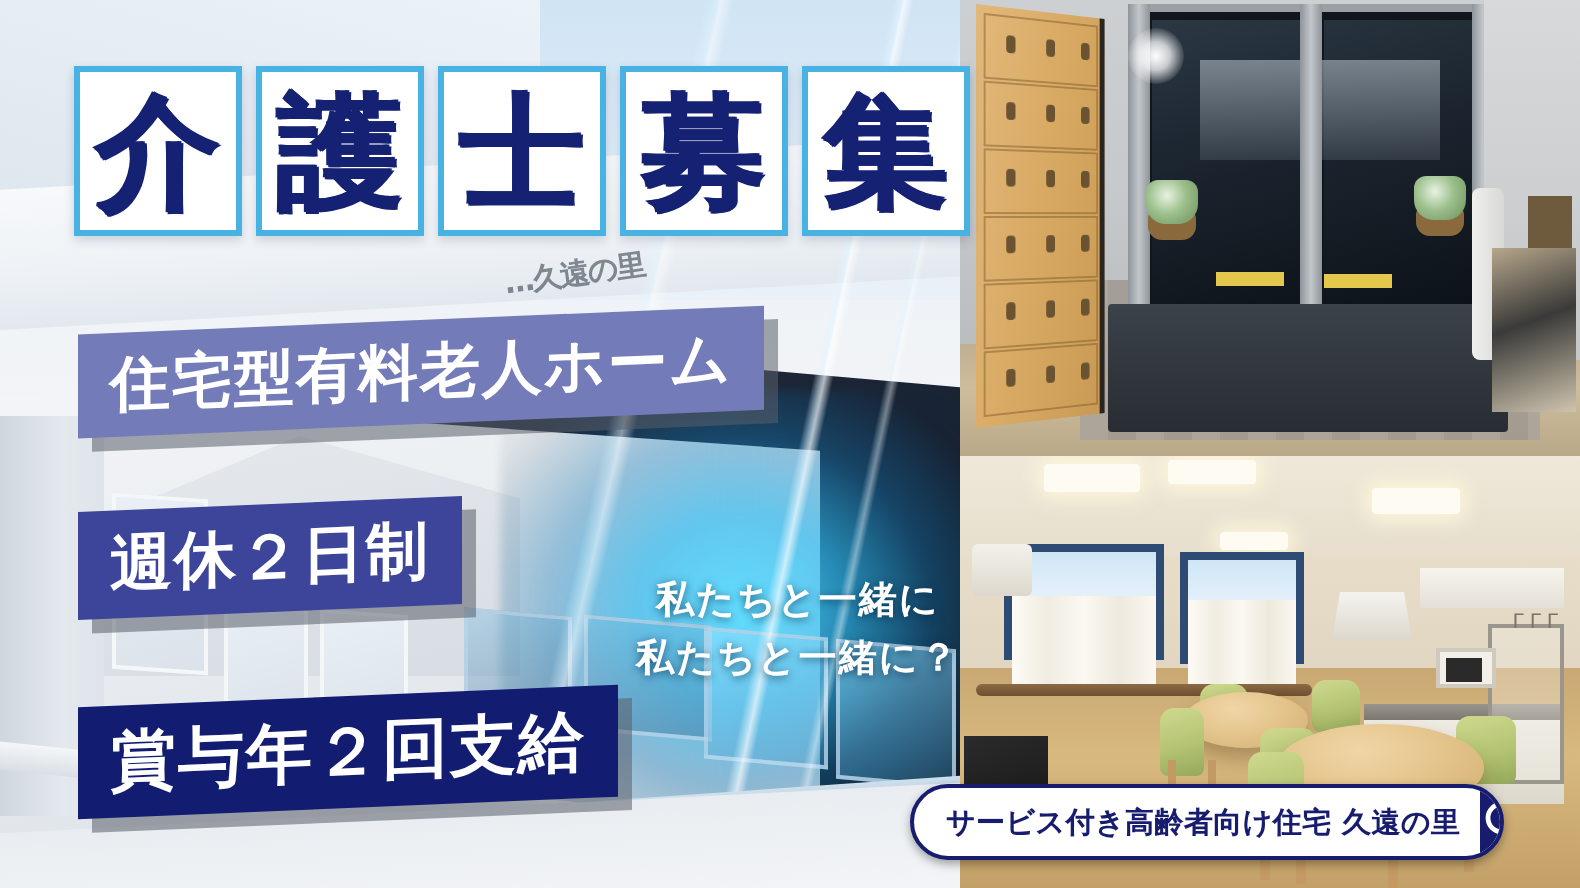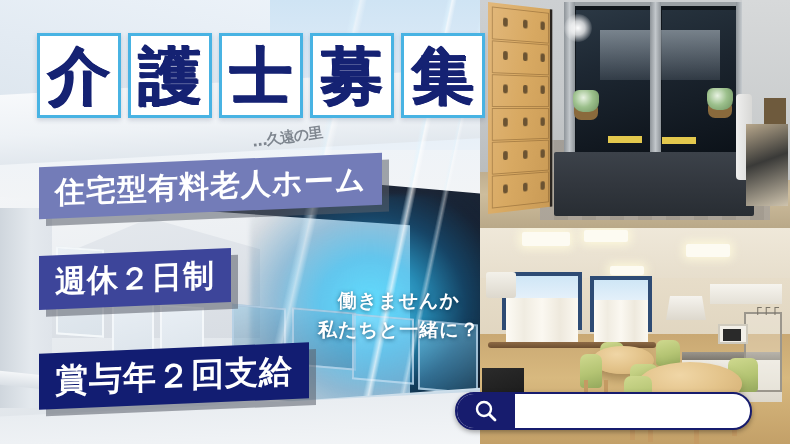--- a/index.html
+++ b/index.html
@@ -318,21 +318,21 @@
     <span>住宅型有料老人ホーム</span>
   </div>
   <div class="banner b2">
     <span>週休２日制</span>
   </div>
   <div class="banner b3">
     <span>賞与年２回支給</span>
   </div>
 
   <div class="catch">
-    <div>働きませんか</div>
+    <div>私たちと一緒に</div>
     <div>私たちと一緒に？</div>
   </div>
 
   <div class="photo photo-entrance">
     <div class="e-wall"></div>
     <div class="e-floor"></div>
     <div class="e-tile"></div>
 
     <div class="e-doorframe"></div>
     <div class="e-glass-l"></div>
@@ -426,20 +426,21 @@
     <div class="d-chair" style="left:144px; top:148px; width:28px; height:40px;"></div>
     <div class="d-chair-leg" style="left:150px; top:182px; width:5px; height:30px;"></div>
     <div class="d-chair-leg" style="left:168px; top:184px; width:5px; height:30px;"></div>
     <div class="d-chair-leg" style="left:214px; top:176px; width:5px; height:40px;"></div>
     <div class="d-chair-leg" style="left:252px; top:168px; width:5px; height:40px;"></div>
 
     <div class="d-tv"></div>
   </div>
 
   <div class="searchbar">
+    <div class="s-text" title="サービス付き高齢者向け住宅 久遠の里">サービス付き高齢者向け住宅 久遠の里</div>
     <div class="s-btn">
       <span>
         <svg width="26" height="26" viewBox="0 0 26 26" aria-hidden="true">
           <circle cx="11" cy="11" r="7" fill="none" stroke="#ffffff" stroke-width="2.4"></circle>
           <line x1="16.2" y1="16.2" x2="22" y2="22" stroke="#ffffff" stroke-width="2.8" stroke-linecap="round"></line>
         </svg>
       </span>
     </div>
   </div>
 

